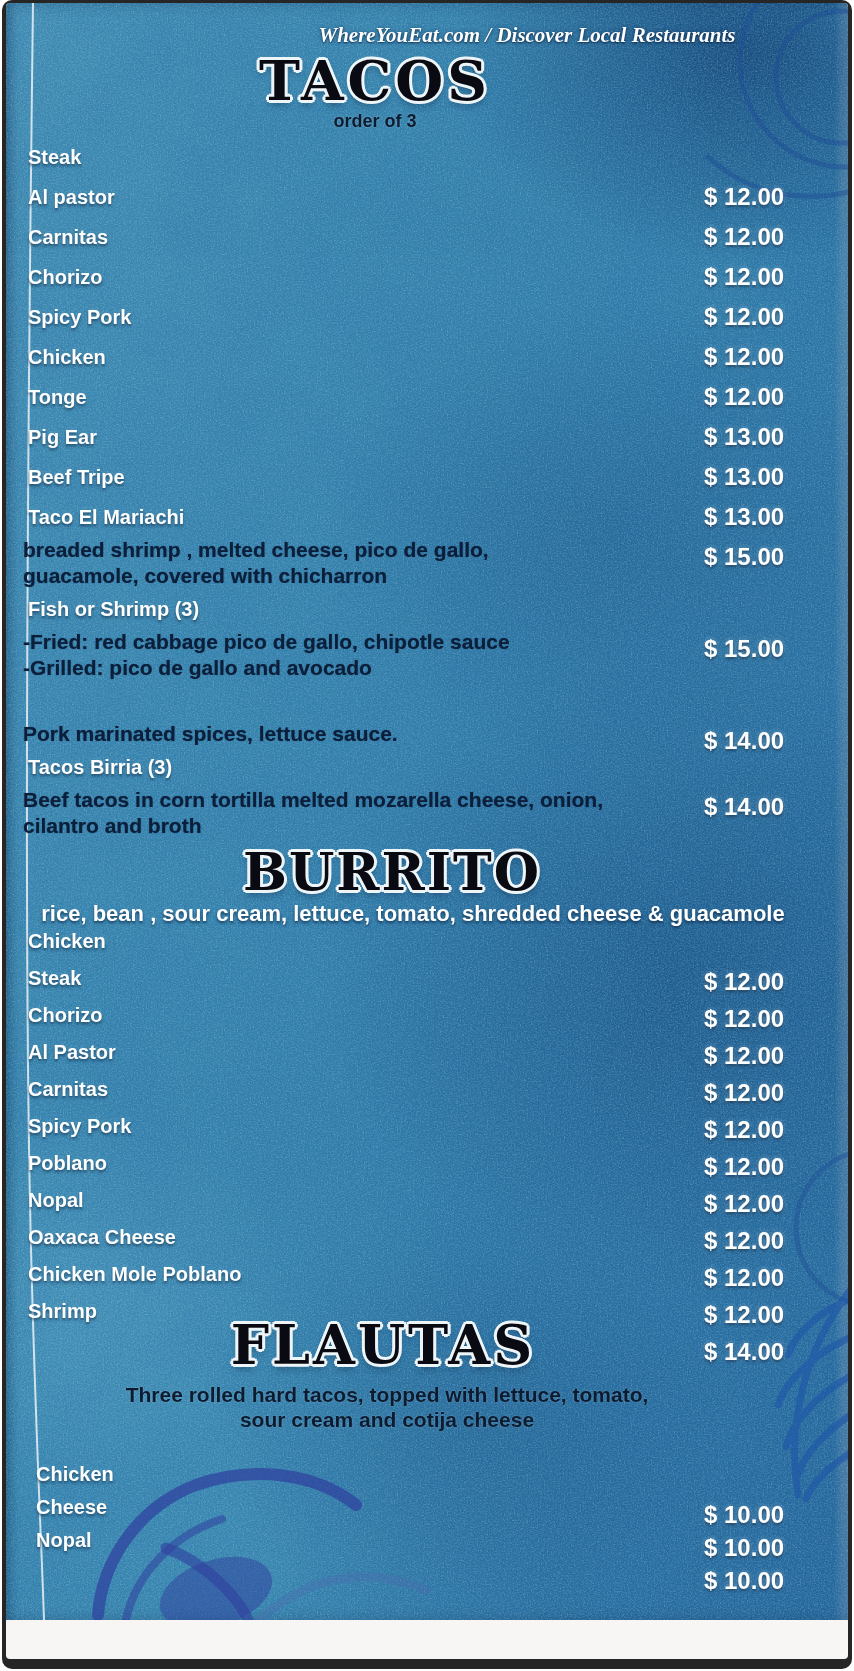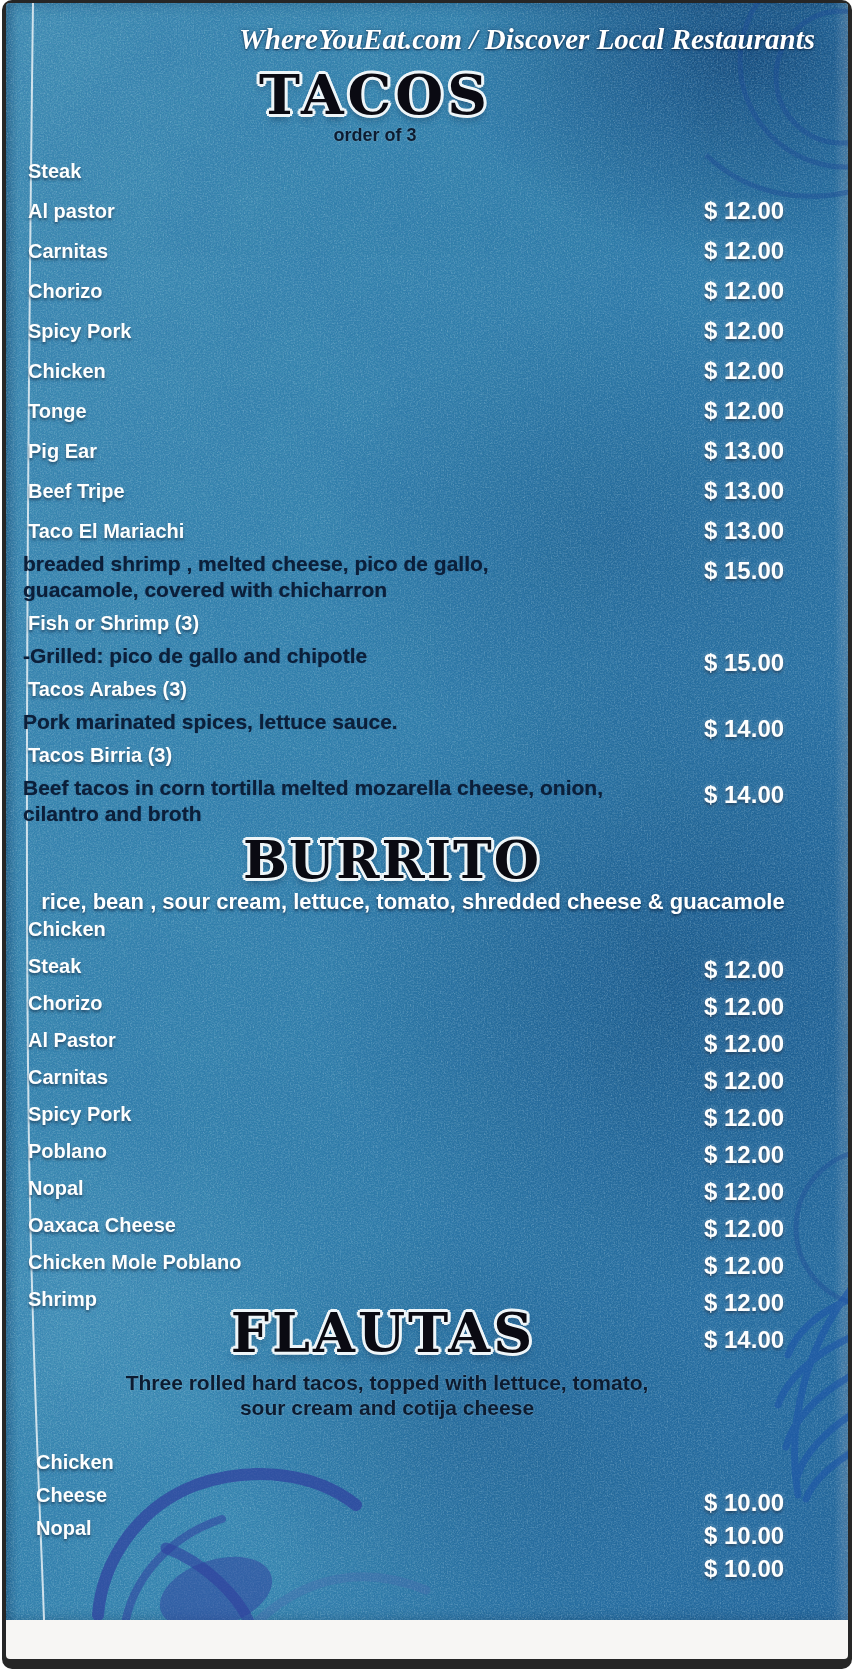--- a/index.html
+++ b/index.html
@@ -20,24 +20,24 @@
       radial-gradient(430px 520px at 28% 94%, rgba(95,185,210,.25), rgba(95,185,210,0) 75%),
       linear-gradient(108deg,#4592b5 0%,#3787ae 30%,#2f7da8 55%,#276f9f 78%,#206296 100%);
     box-shadow: inset 0 0 14px rgba(0,20,50,.35);
   }
   svg.layer{position:absolute;left:0;top:0;width:854px;height:1617px;pointer-events:none;}
 
   .content{position:absolute;left:0;top:0;width:100%;height:1617px;
     font-family:"Liberation Sans",sans-serif;color:#ffffff;}
 
   .site-credit{position:absolute;top:20px;left:230px;right:30px;text-align:center;
-    font-family:"Liberation Serif",serif;font-style:italic;font-weight:bold;font-size:29px;
+    font-family:"Liberation Serif",serif;font-style:italic;font-weight:bold;font-size:21px;
     color:#ffffff;text-shadow:0 1px 2px rgba(0,25,55,.75),0 0 4px rgba(10,45,85,.5);white-space:nowrap;}
 
-  .sections{padding-top:62px;}
+  .sections{padding-top:48px;}
   .sec-title{margin:0;text-align:center;font-family:"DejaVu Serif",serif;font-weight:bold;color:#0a0a12;
     text-shadow:-2px -2px 0 #eef5f8, 2px -2px 0 #eef5f8, -2px 2px 0 #eef5f8, 2px 2px 0 #eef5f8,
                 -3px 0 0 #eef5f8, 3px 0 0 #eef5f8, 0 -3px 0 #eef5f8, 0 3px 0 #eef5f8,
                 0 5px 7px rgba(8,30,60,.45);}
   .t-tacos  {font-size:55px;line-height:60px;letter-spacing:4px;transform:translateX(-52px);}
   .t-burrito{font-size:52px;line-height:58px;letter-spacing:2px;transform:translateX(-35px);margin-top:4px;}
   .t-flautas{font-size:54px;line-height:58px;letter-spacing:3px;transform:translateX(-44px);margin-top:-14px;}
 
   .sub-dark{ text-align:center;color:#0c1b30;font-weight:bold;font-size:18px;line-height:20px;
     transform:translateX(-52px);text-shadow:0 0 2px rgba(220,240,250,.35);}
@@ -131,22 +131,23 @@
                 <div class="row"><span class="name">Chorizo</span><span class="price">$ 12.00</span></div>
                 <div class="row"><span class="name">Spicy Pork</span><span class="price">$ 12.00</span></div>
                 <div class="row"><span class="name">Chicken</span><span class="price">$ 12.00</span></div>
                 <div class="row"><span class="name">Tonge</span><span class="price">$ 13.00</span></div>
                 <div class="row"><span class="name">Pig Ear</span><span class="price">$ 13.00</span></div>
                 <div class="row"><span class="name">Beef Tripe</span><span class="price">$ 13.00</span></div>
                 <div class="row"><span class="name">Taco El Mariachi</span><span class="price">$ 15.00</span></div>
                 <div class="desc">breaded shrimp , melted cheese, pico de gallo,</div>
                 <div class="desc">guacamole, covered with chicharron</div>
                 <div class="row"><span class="name">Fish or Shrimp (3)</span><span class="price">$ 15.00</span></div>
-                <div class="desc">-Grilled: pico de gallo and chipotle</div>
-                <div class="row"><span class="name">Tacos Arabes (3)</span><span class="price">$ 14.00</span></div>
+                <div class="desc">-Fried: red cabbage pico de gallo, chipotle sauce</div>
+                <div class="desc">-Grilled: pico de gallo and avocado</div>
+                <div class="row"><span class="price">$ 14.00</span></div>
                 <div class="desc">Pork marinated spices, lettuce sauce.</div>
                 <div class="row"><span class="name">Tacos Birria (3)</span><span class="price">$ 14.00</span></div>
                 <div class="desc">Beef tacos in corn tortilla melted mozarella cheese, onion,</div>
                 <div class="desc">cilantro and broth</div>
               </div>
           </section>
 
           <section>
             <h1 class="sec-title t-burrito">BURRITO</h1>
             <div class="sub-white">rice, bean , sour cream, lettuce, tomato, shredded cheese &amp; guacamole</div>

